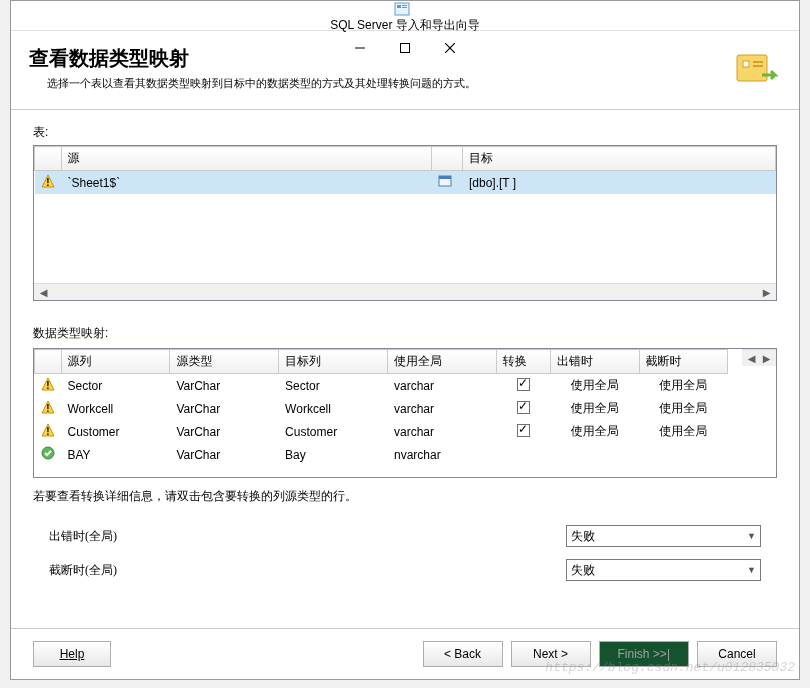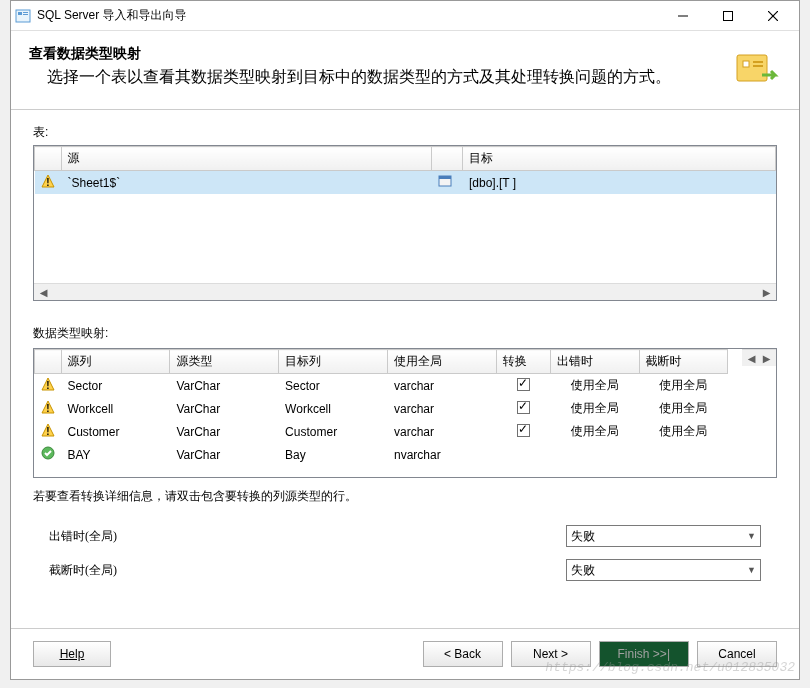--- a/index.html
+++ b/index.html
@@ -1,27 +1,27 @@
 <!DOCTYPE html>
 <html><head>
   <meta charset="utf-8">
   <style>
     * { box-sizing: border-box; margin: 0; padding: 0; }
     body { font-family: "Microsoft YaHei", "Segoe UI", Tahoma, sans-serif; font-size: 12px; background: #f0f0f0; width: 810px; height: 688px; overflow: hidden; }
     .window { background: #fff; border: 1px solid #999; width: 790px; height: 680px; margin: 0 auto; position: relative; }
-    .titlebar { height: 30px; background: #fff; border-bottom: 1px solid #e0e0e0; display: flex; align-items: center; padding: 0 4px; }
+    .titlebar { height: 30px; background: #fff; border-bottom: 1px solid #e0e0e0; display: flex; align-items: center; padding: 0 4px; flex-direction: column; }
     .titlebar-icon { width: 16px; height: 16px; margin-right: 6px; }
     .titlebar-text { flex: 1; font-size: 12px; color: #000; }
     .titlebar-controls { display: flex; }
     .titlebar-btn { width: 45px; height: 28px; display: flex; align-items: center; justify-content: center; background: none; border: none; font-size: 14px; cursor: pointer; }
     .content { padding: 0; height: calc(100% - 30px); display: flex; flex-direction: column; }
     .header-panel { padding: 14px 18px 8px 18px; display: flex; border-bottom: 1px solid #ccc; }
     .header-text { flex: 1; }
-    .header-title { font-size: 14px; font-weight: bold; margin-bottom: 4px; }
-    .header-desc { font-size: 16px; padding-left: 18px; }
+    .header-title { font-size: 20px; font-weight: bold; margin-bottom: 4px; }
+    .header-desc { font-size: 11px; padding-left: 18px; }
     .header-icon { width: 56px; height: 56px; display: flex; align-items: center; justify-content: center; }
     .main-area { flex: 1; padding: 8px 22px 0 22px; display: flex; flex-direction: column; overflow: hidden; }
     .label { margin: 6px 0 4px 0; font-size: 12px; }
     .table-wrap { border: 1px solid #828790; background: #fff; }
     .top-table-wrap { height: 156px; display: flex; flex-direction: column; }
     .mapping-table-wrap { height: 130px; display: flex; flex-direction: row; margin-top: 2px; gap: 14px; }
     .table-scroll { flex: 1; overflow: auto; }
     table { border-collapse: collapse; width: 100%; }
     th { background: linear-gradient(#fff, #f0f0f0); border: 1px solid #cacaca; padding: 3px 6px; text-align: left; font-weight: normal; font-size: 12px; height: 22px; }
     th.icon-col { width: 24px; padding: 0; }

